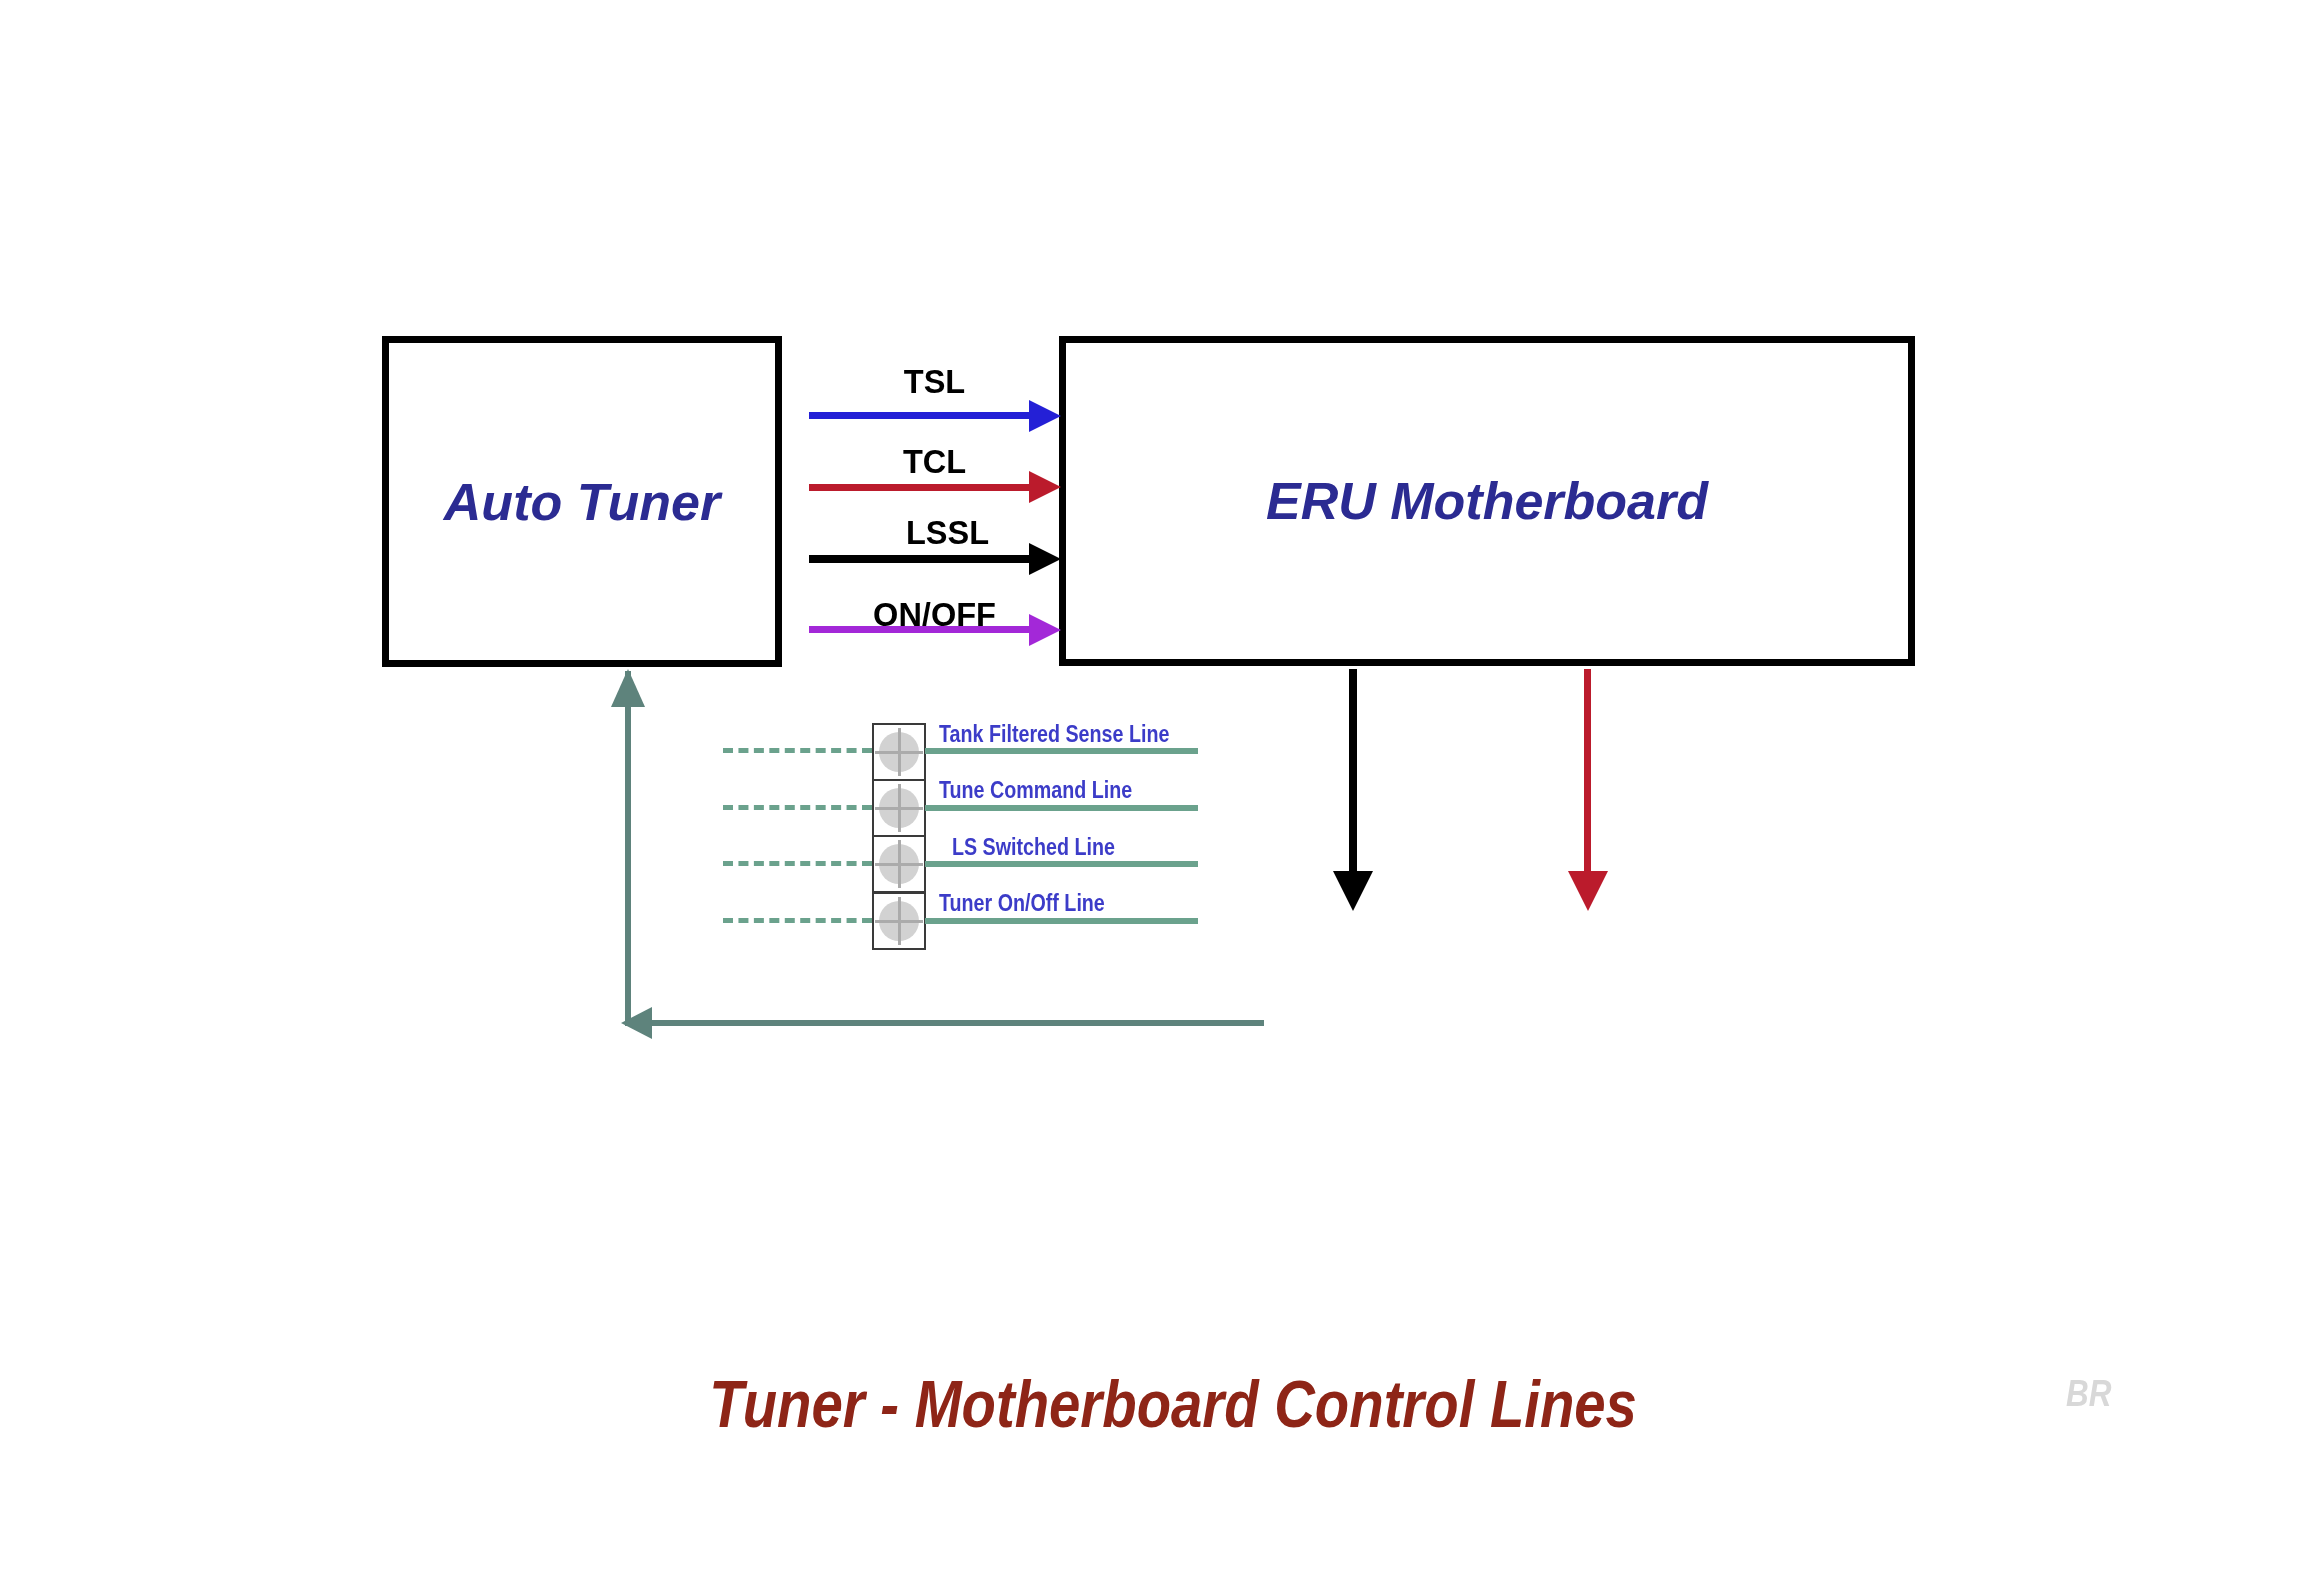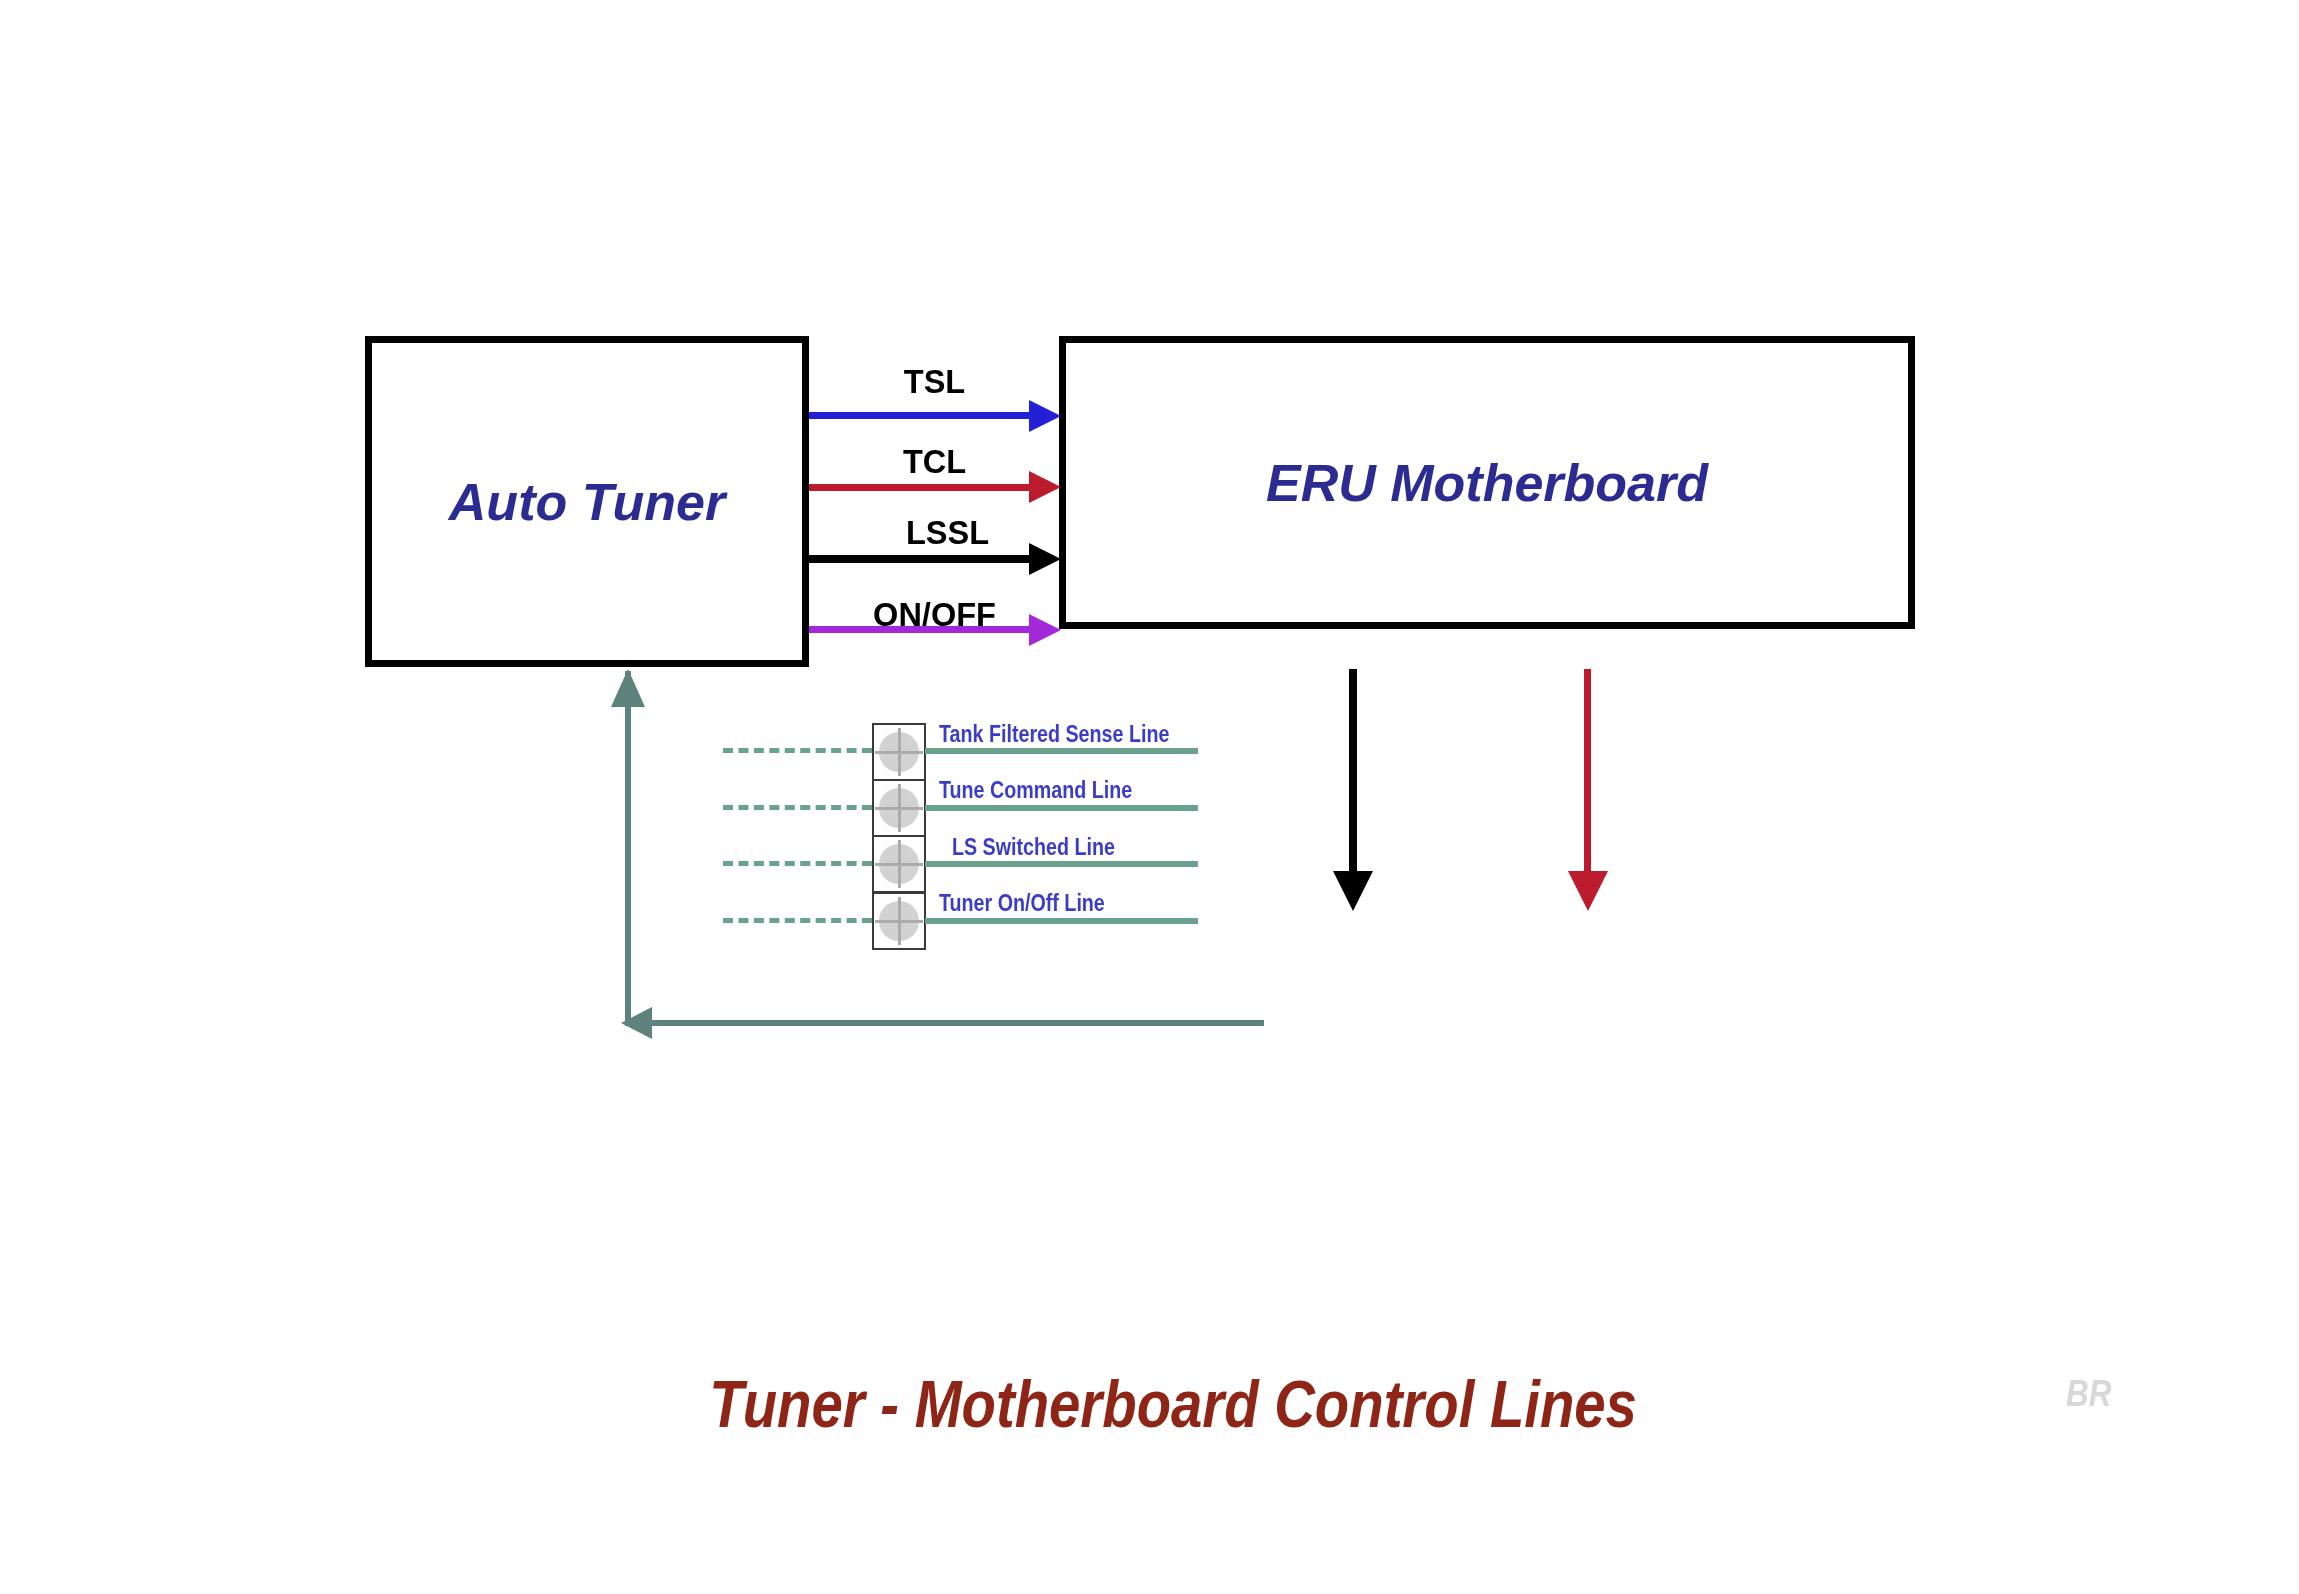--- a/index.html
+++ b/index.html
@@ -4,22 +4,22 @@
 <style>
   html,body{margin:0;padding:0;background:#ffffff;}
   .canvas{
     position:relative;width:2300px;height:1594px;background:#ffffff;
     font-family:"Liberation Sans", sans-serif;overflow:hidden;
   }
 
   
   .box{position:absolute;border:7.6px solid var(--box-border,#000);background:#fff;
        display:flex;align-items:center;justify-content:center;box-sizing:border-box;}
-  #box-auto{left:365px;top:336px;width:444px;height:331px;align-items:center;}
-  #box-eru{left:1059px;top:336px;width:856px;height:293px;}
+  #box-auto{left:382px;top:336px;width:400px;height:331px;align-items:center;}
+  #box-eru{left:1059px;top:336px;width:856px;height:330px;}
   #box-tank{left:1264px;top:910px;width:447px;height:333px;}
   .box-label{font-size:52px;font-weight:bold;font-style:italic;color:var(--heading-navy,#2b2b92);white-space:nowrap;}
 
   
   .cl-line{position:absolute;left:809px;width:222px;height:6.7px;}
   #line-tsl{top:412px;background:var(--tsl-blue);}
   #line-tcl{top:484px;background:var(--tcl-red);}
   #line-lssl{top:555px;height:7.6px;background:var(--lssl-black);}
   #line-onoff{top:626px;background:var(--onoff-purple);}
 

